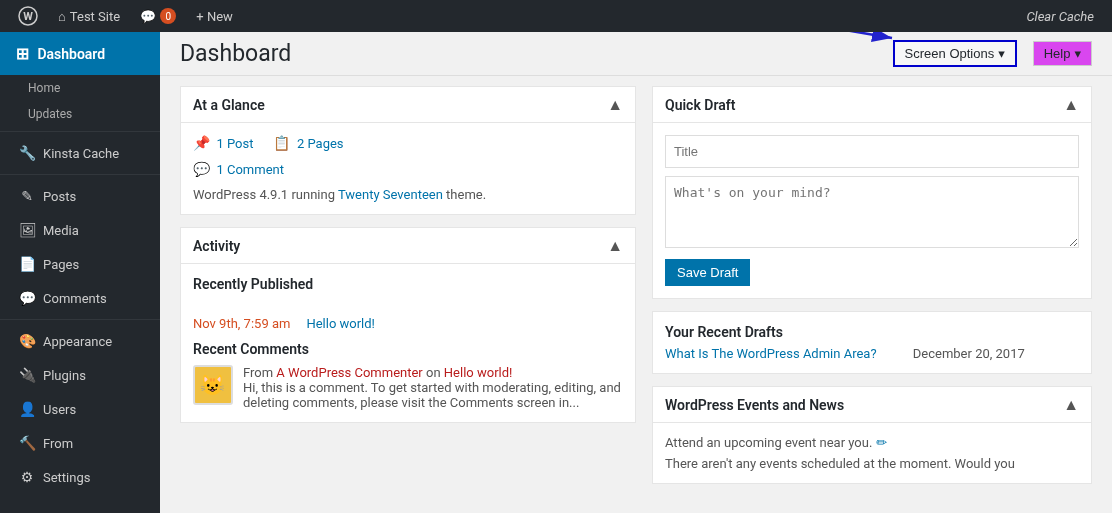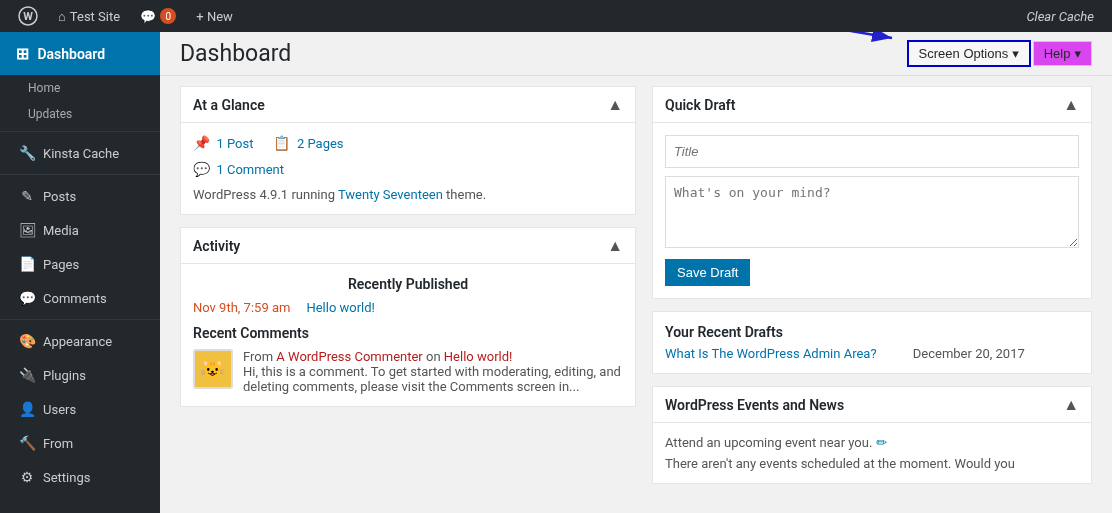--- a/index.html
+++ b/index.html
@@ -58,21 +58,21 @@
     
     .main-content { flex: 1; overflow-y: auto; }
 
     
     .page-header {
       background: #f1f1f1; padding: 8px 20px 0 20px;
       display: flex; align-items: center; justify-content: space-between;
       border-bottom: 1px solid #ddd;
     }
     .page-title { font-size: 23px; font-weight: 400; color: #23282d; margin-bottom: 8px; }
-    .header-actions { display: flex; align-items: center; gap: 2px; padding-bottom: 8px; }
+    .header-actions { display: flex; align-items: center; gap: 16px; padding-bottom: 8px; }
 
     .screen-options-btn {
       background: #f7f7f7; border: 2px solid #0000cc;
       color: #23282d; padding: 4px 10px; font-size: 13px;
       cursor: pointer; display: flex; align-items: center; gap: 4px;
       outline: none;
     }
     .help-btn {
       background: #d946ef; border: 1px solid #ccc;
       color: #23282d; padding: 4px 10px; font-size: 13px;
@@ -97,39 +97,39 @@
     
     .glance-grid { display: flex; gap: 20px; margin-bottom: 10px; }
     .glance-item { display: flex; align-items: center; gap: 6px; color: #0073aa; font-size: 13px; }
     .glance-item .icon { color: #777; font-size: 14px; }
     .glance-comment { display: flex; align-items: center; gap: 6px; color: #0073aa; font-size: 13px; margin-bottom: 10px; }
     .glance-comment .icon { color: #777; font-size: 14px; }
     .glance-description { font-size: 13px; color: #555; }
     .glance-description a { color: #0073aa; text-decoration: none; }
 
     
-    .activity-section-title { font-size: 14px; font-weight: 600; color: #23282d; margin-bottom: 8px; text-align: center; }
+    .activity-section-title { font-size: 14px; font-weight: 600; color: #23282d; margin-bottom: 24px; }
     .activity-row { display: flex; gap: 16px; align-items: baseline; margin-bottom: 4px; font-size: 13px; }
     .activity-date { color: #d54e21; }
     .activity-link { color: #0073aa; text-decoration: none; }
     .recent-comments-title { font-size: 14px; font-weight: 600; color: #23282d; margin: 10px 0 8px; }
     .comment-item { display: flex; gap: 10px; align-items: flex-start; }
     .comment-avatar {
       width: 40px; height: 40px; border-radius: 3px;
       background: #f0c040; border: 2px solid #ddd;
       display: flex; align-items: center; justify-content: center;
       font-size: 20px; flex-shrink: 0;
     }
     .comment-text { font-size: 13px; color: #555; }
     .comment-text a { color: #b91c1c; text-decoration: none; }
 
     
     .quick-draft-input {
       width: 100%; border: 1px solid #ddd; padding: 8px;
-      font-size: 13px; color: #b91c1c; margin-bottom: 8px; outline: none; font-style: italic;
+      font-size: 13px; color: #b91c1c; margin-bottom: 8px; outline: none;
     }
     .quick-draft-textarea {
       width: 100%; border: 1px solid #ddd; padding: 8px;
       font-size: 13px; color: #555; height: 72px; resize: vertical;
       outline: none; margin-bottom: 8px;
     }
     .save-draft-btn {
       background: #0073aa; color: #fff; border: none;
       padding: 6px 12px; font-size: 13px; cursor: pointer;
     }

